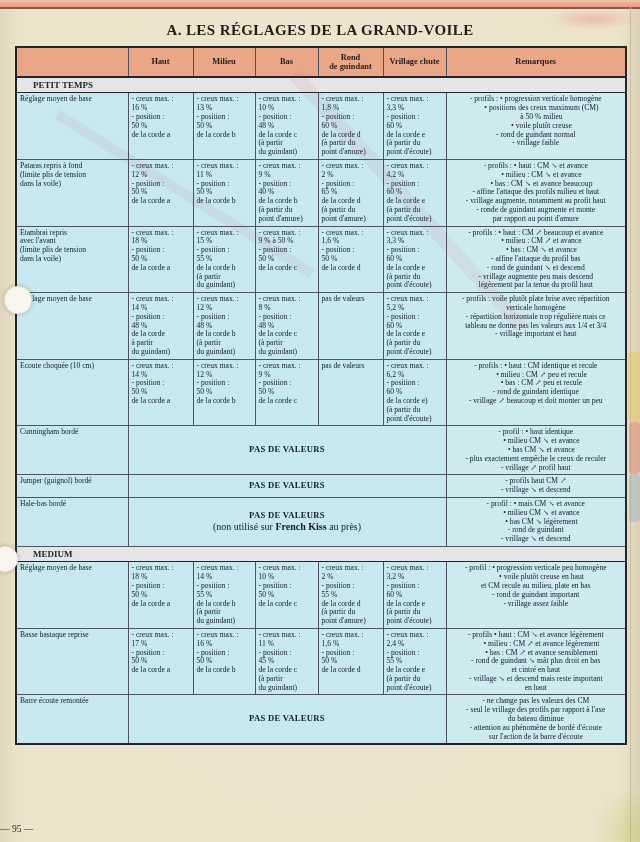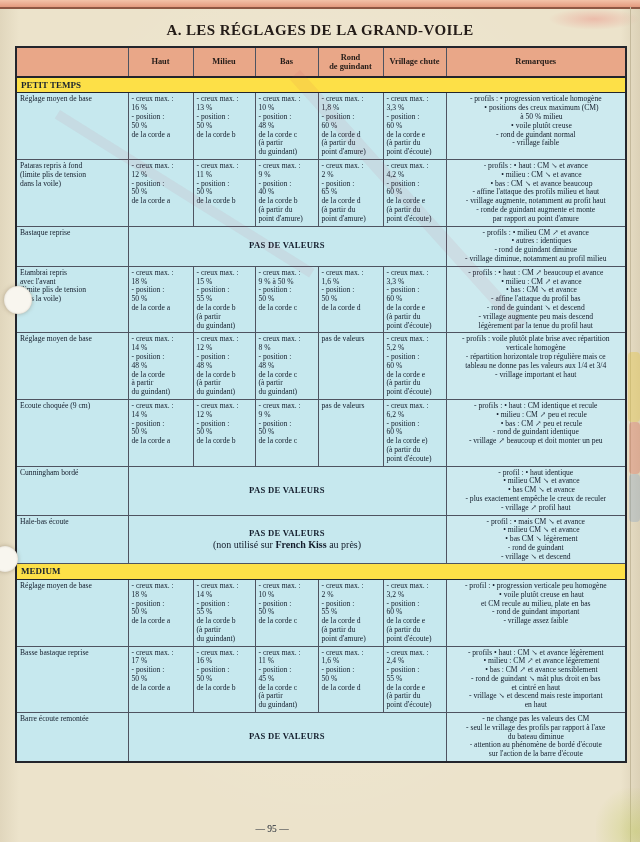--- a/index.html
+++ b/index.html
@@ -39,33 +39,33 @@
     font-family:"Liberation Serif","DejaVu Serif","DejaVu Sans",serif;
     font-size:7.6px;line-height:1.16;color:#131c2b;
     padding:2px 3px;overflow:hidden;
   }
   thead th{
     background:#e9a788;font-weight:bold;font-size:8.4px;line-height:1.1;
     text-align:center;vertical-align:middle;height:24px;white-space:pre-line;
     border-bottom:2px solid #23252c;color:#241c18;
   }
   tr.section td{
-    background:#fde047;font-weight:bold;font-size:9px;
-    padding:2px 4px;border-top:1.5px solid #23252c;border-bottom:1.5px solid #23252c;
+    background:#e5e5e5;font-weight:bold;font-size:9px;
+    padding:2px 16px;border-top:1.5px solid #23252c;border-bottom:1.5px solid #23252c;
     color:#1a232e;
   }
   .lbl,.val,.rem{white-space:pre-wrap;background:#c6e8ee;}
   .rem{background:#cdeaef;text-align:center;}
   .noval{
     text-align:center;vertical-align:middle;background:#c6e8ee;
     font-weight:bold;font-size:8.6px;letter-spacing:0.3px;
   }
   .noval .note{font-weight:normal;font-size:10px;letter-spacing:0;}
   .page-number{
-    position:absolute;left:0;top:824px;width:544px;text-align:center;
+    position:absolute;left:0;top:824px;width:544px;
     font-size:9.5px;color:#1c2430;
   }
   
   .punch-hole{
     position:absolute;border-radius:50%;background:#f8f6ef;
     box-shadow:0 0 4px rgba(90,70,40,0.35), inset 0 0 2px rgba(120,100,70,0.3);
   }
   .hole-1{left:4px;top:286px;width:28px;height:28px;}
   .hole-2{left:-8px;top:546px;width:26px;height:26px;}
   .edge-line{position:absolute;left:630px;top:7px;width:1px;height:835px;background:#c4b99c;}
@@ -198,30 +198,20 @@
 point d'écoute)</td>
           <td class="rem">- profils : • haut : CM ↘ et avance
       • milieu : CM ↘ et avance
       • bas : CM ↘ et avance beaucoup
 - affine l'attaque des profils milieu et haut
 - vrillage augmente, notamment au profit haut
 - ronde de guindant augmente et monte
 par rapport au point d'amure</td>
         </tr>
         <tr>
-          <td class="lbl">Bastaque reprise</td>
-          <td colspan="5" class="noval">
-            <div>PAS DE VALEURS</div>
-          </td>
-          <td class="rem">- profils : • milieu CM ↗ et avance
-      • autres : identiques
-- rond de guindant diminue
-- vrillage diminue, notamment au profil milieu</td>
-        </tr>
-        <tr>
           <td class="lbl">Etambrai repris
 avec l'avant
 (limite plis de tension
 dans la voile)</td>
           <td class="val">- creux max. :
 18 %
 - position :
 50 %
 de la corde a</td>
           <td class="val">- creux max. :
@@ -287,21 +277,21 @@
 de la corde e
 (à partir du
 point d'écoute)</td>
           <td class="rem">- profils : voile plutôt plate brise avec répartition
 verticale homogène
 - répartition horizontale trop régulière mais ce
 tableau ne donne pas les valeurs aux 1/4 et 3/4
 - vrillage important et haut</td>
         </tr>
         <tr>
-          <td class="lbl">Ecoute choquée (9 cm)</td>
+          <td class="lbl">Ecoute choquée (10 cm)</td>
           <td class="val">- creux max. :
 14 %
 - position :
 50 %
 de la corde a</td>
           <td class="val">- creux max. :
 12 %
 - position :
 50 %
 de la corde b</td>
@@ -329,21 +319,29 @@
           <td colspan="5" class="noval">
             <div>PAS DE VALEURS</div>
           </td>
           <td class="rem">- profil : • haut identique
       • milieu CM ↘ et avance
       • bas CM ↘ et avance
 - plus exactement empêche le creux de reculer
 - vrillage ↗ profil haut</td>
         </tr>
         <tr>
-          <td class="lbl">Hale-bas écoute</td>
+          <td class="lbl">Jumper (guignol) bordé</td>
+          <td colspan="5" class="noval">
+            <div>PAS DE VALEURS</div>
+          </td>
+          <td class="rem">- profils haut CM ↗
+- vrillage ↘ et descend</td>
+        </tr>
+        <tr>
+          <td class="lbl">Hale-bas bordé</td>
           <td colspan="5" class="noval">
             <div>PAS DE VALEURS</div>
             <div class="note">(non utilisé sur <b>French Kiss</b> au près)</div>
           </td>
           <td class="rem">- profil : • mais CM ↘ et avance
       • milieu CM ↘ et avance
       • bas CM ↘ légèrement
 - rond de guindant
 - vrillage ↘ et descend</td>
         </tr>

